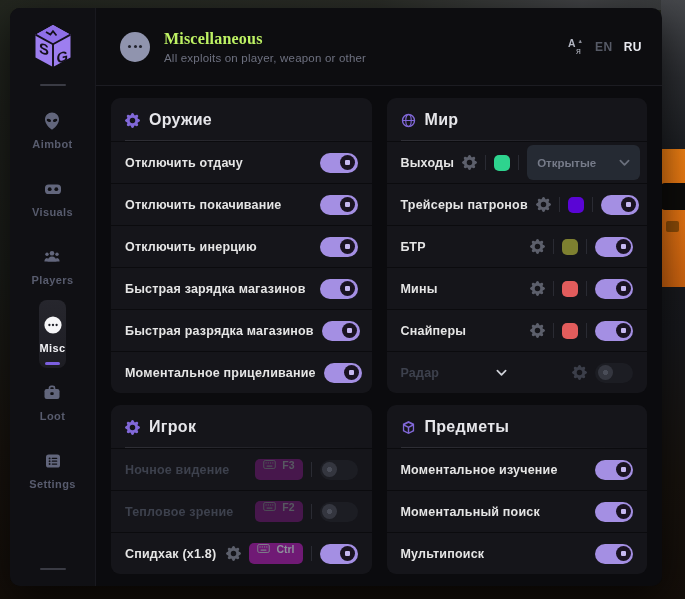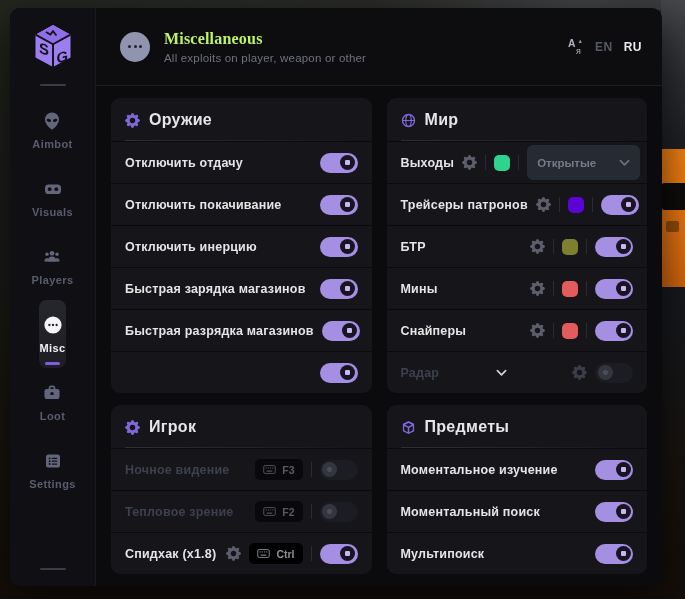--- a/index.html
+++ b/index.html
@@ -76,21 +76,21 @@
   .row .controls{display:flex;align-items:center;gap:8px;margin-left:8px;}
   .row.disabled .label{color:#3d414d;}
   .row.disabled .gear{color:#3b3e49;}
   .row.disabled .keybind{opacity:.55;}
   .row.disabled .toggle.off{background:#1c1d23;}
   .row.disabled .toggle.off::after{background:radial-gradient(circle,#4a4d58 0 2.6px,#34363f 2.7px);}
 
   .gear{width:15px;height:15px;color:#5c5f6b;display:flex;align-items:center;justify-content:center;cursor:pointer;}
   .vsep{width:1px;height:15px;background:#2a2b33;flex:none;}
   .swatch{width:16px;height:16px;border-radius:5px;flex:none;cursor:pointer;}
-  .keybind{height:21px;display:flex;align-items:center;gap:6px;background:#000000;
+  .keybind{height:21px;display:flex;align-items:flex-start;gap:6px;background:#701a75;
     border-radius:5px;padding:0 8px;color:#8e919c;font-size:10.5px;font-weight:700;cursor:pointer;}
   .keybind svg{color:#7c7f8a;}
   .dropdown{height:35px;display:flex;align-items:center;gap:23px;background:#252a33;
     border-radius:6px;padding:0 10px;color:#767b89;font-size:11.5px;font-weight:600;cursor:pointer;}
   .dropdown svg{color:#6a6f7c;}
   .chev-mid{width:13px;height:13px;color:#cfd1d8;cursor:pointer;display:flex;align-items:center;justify-content:center;}
 
   .toggle{width:38px;height:20px;border-radius:10px;position:relative;flex:none;cursor:pointer;}
   .toggle.on{background:#a48fe3;}
   .toggle.on::after{content:"";position:absolute;right:2.5px;top:2.5px;width:15px;height:15px;border-radius:50%;
@@ -261,20 +261,21 @@
             </div>
           </div>
           <div class="row">
             <span class="label">Быстрая разрядка магазинов</span>
             <div class="mid"></div>
             <div class="controls">
               <span class="toggle on"></span>
             </div>
           </div>
           <div class="row">
+            <span class="label">Моментальное прицеливание</span>
             <div class="mid"></div>
             <div class="controls">
               <span class="toggle on"></span>
             </div>
           </div>
         </section>
         <section class="card">
           <div class="card-head">
             <div class="card-head-line">
               <span class="sec-ico">

